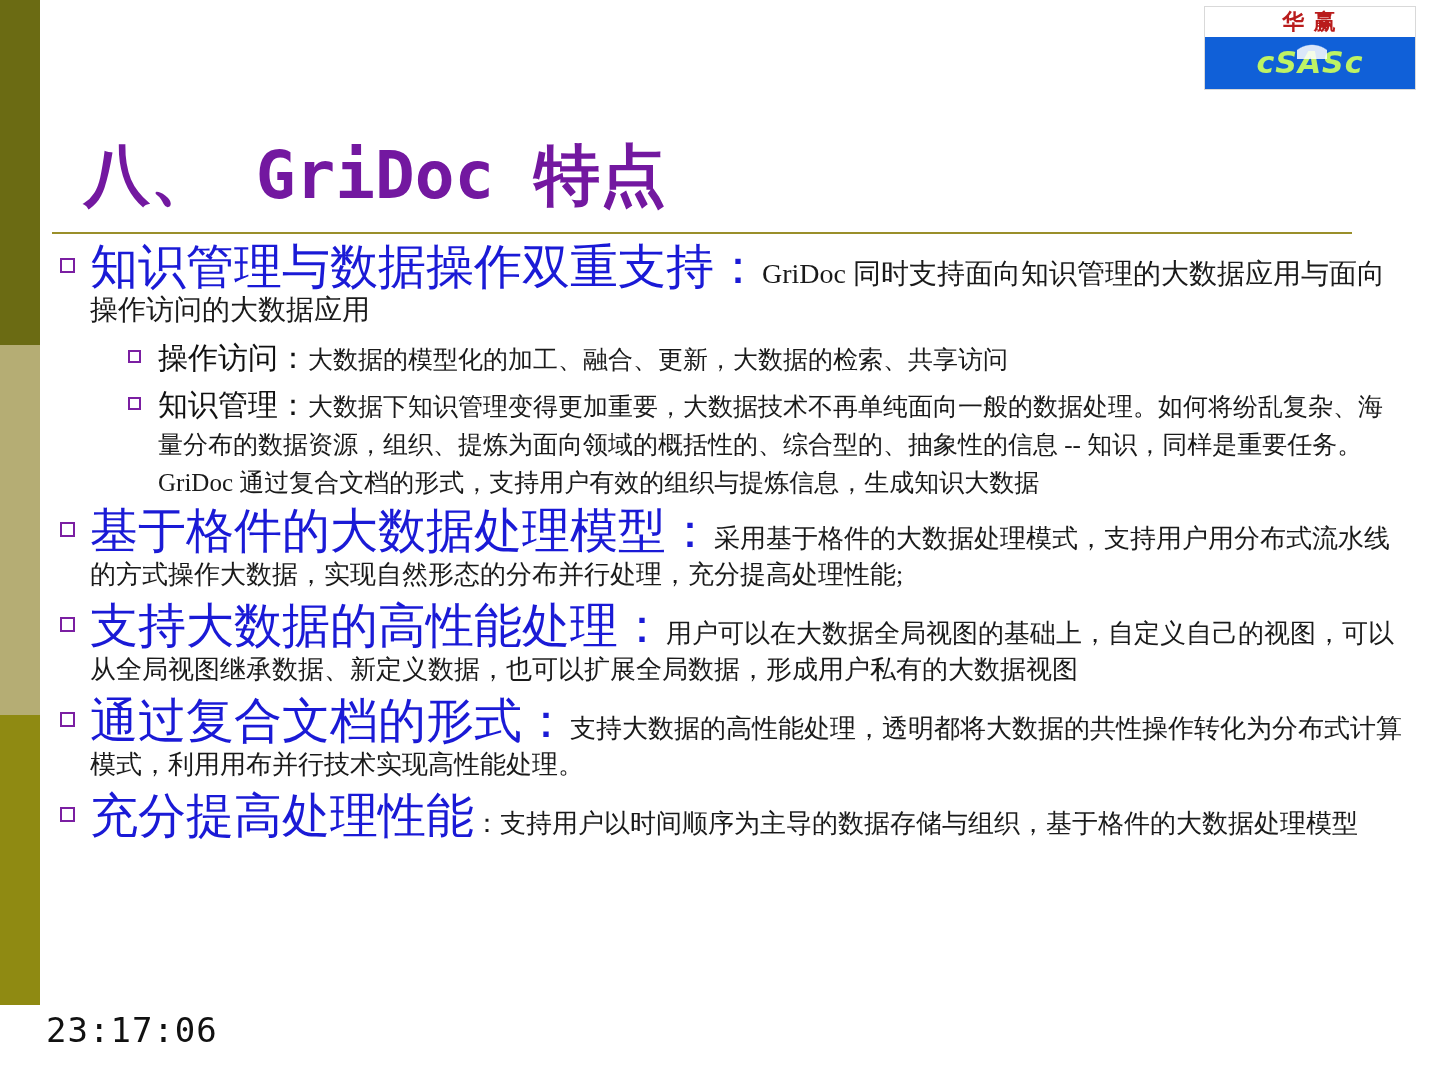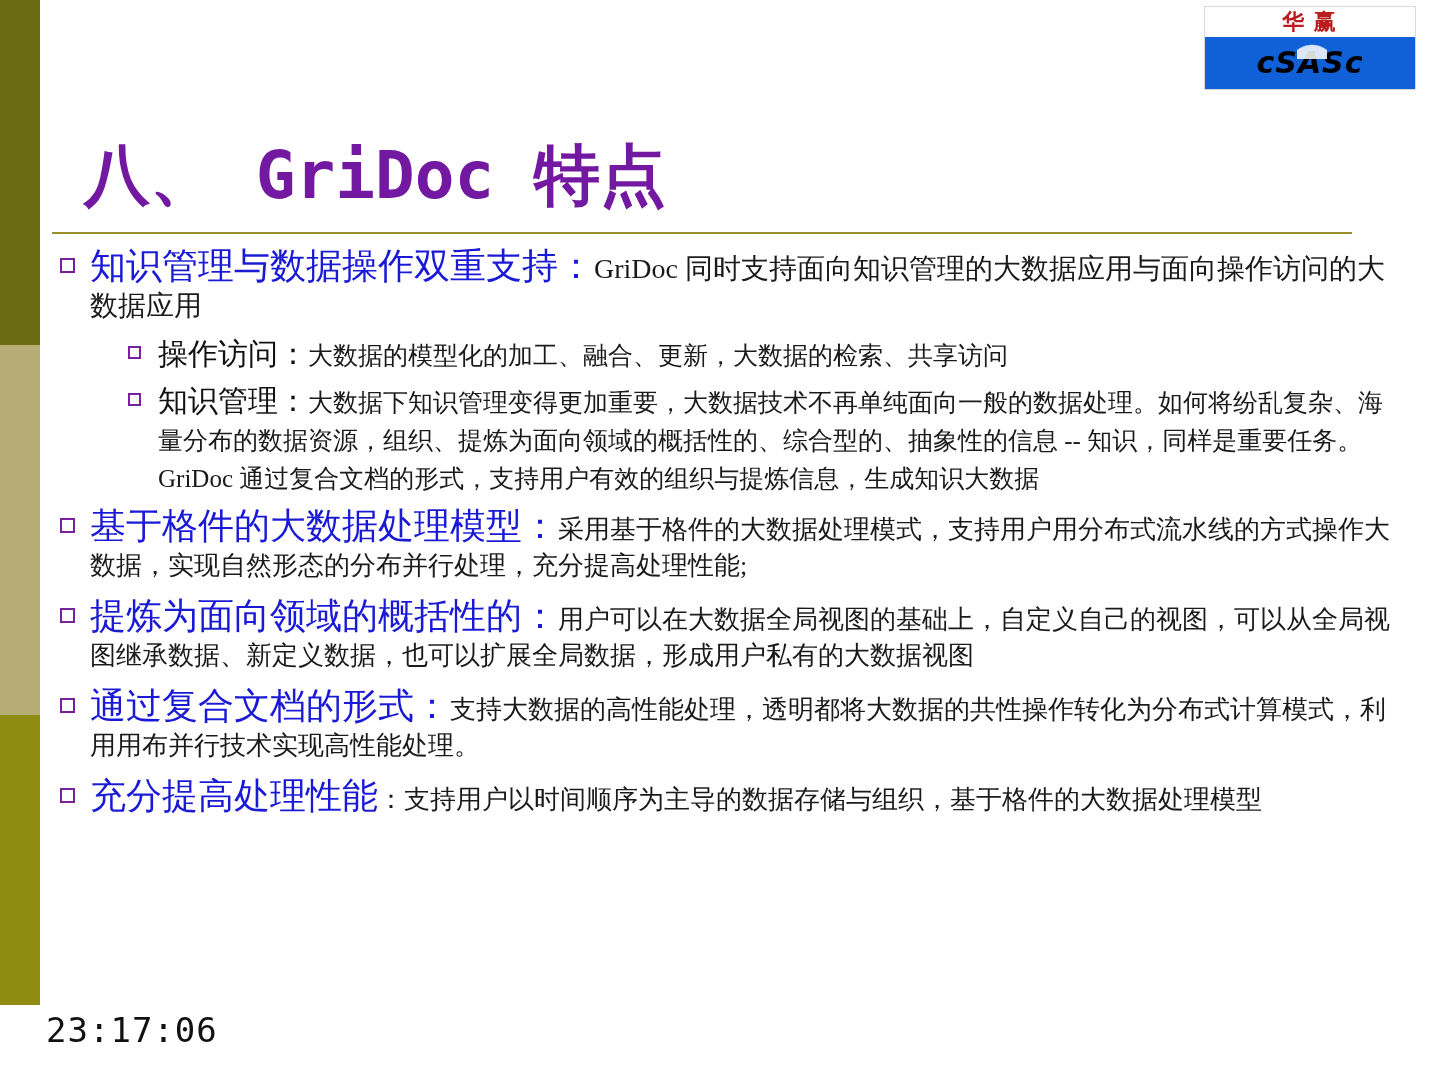--- a/index.html
+++ b/index.html
@@ -72,21 +72,21 @@
     position: absolute;
     left: 0; top: 30px;
     width: 210px; height: 52px;
     background: #1060d8;
     text-align: center;
   }
   .logo-en {
     font-family: "DejaVu Sans", sans-serif;
     font-weight: bold;
     font-style: italic;
-    color: #000000;
+    color: #bef264;
     font-size: 30px;
     line-height: 52px;
     letter-spacing: 1px;
   }
   .logo-swoosh {
     position: absolute;
     left: 92px;
     top: 2px;
     width: 30px;
     height: 50px;
@@ -135,21 +135,21 @@
     left: 8px;
     top: 14px;
     width: 15px;
     height: 15px;
     border: 2px solid #7b1fa2;
     box-sizing: border-box;
   }
   .l1 .head {
     color: #1a1ad6;
     font-family: "DejaVu Sans", sans-serif;
-    font-size: 36px;
+    font-size: 48px;
     line-height: 44px;
   }
   .l1 .body {
     color: #1a1a1a;
     font-family: "Liberation Serif", serif;
     font-size: 26px;
     line-height: 36px;
   }
   .l1 .body-lg {
     font-size: 28px;
@@ -239,21 +239,21 @@
     </div>
   </div>
 
   <div class="l1">
     <span class="bullet"></span>
     <span class="head">基于格件的大数据处理模型：</span><span class="body">采用基于格件的大数据处理模式，支持用户用分布式流水线的方式操作大数据，实现自然形态的分布并行处理，充分提高处理性能;</span>
   </div>
 
   <div class="l1">
     <span class="bullet"></span>
-    <span class="head">提炼为面向领域的概括性的：</span><span class="body">用户可以在大数据全局视图的基础上，自定义自己的视图，可以从全局视图继承数据、新定义数据，也可以扩展全局数据，形成用户私有的大数据视图</span>
+    <span class="head">支持大数据的高性能处理：</span><span class="body">用户可以在大数据全局视图的基础上，自定义自己的视图，可以从全局视图继承数据、新定义数据，也可以扩展全局数据，形成用户私有的大数据视图</span>
   </div>
 
   <div class="l1">
     <span class="bullet"></span>
     <span class="head">通过复合文档的形式：</span><span class="body">支持大数据的高性能处理，透明都将大数据的共性操作转化为分布式计算模式，利用用布并行技术实现高性能处理。</span>
   </div>
 
   <div class="l1">
     <span class="bullet"></span>
     <span class="head">充分提高处理性能</span><span class="body">：支持用户以时间顺序为主导的数据存储与组织，基于格件的大数据处理模型</span>

